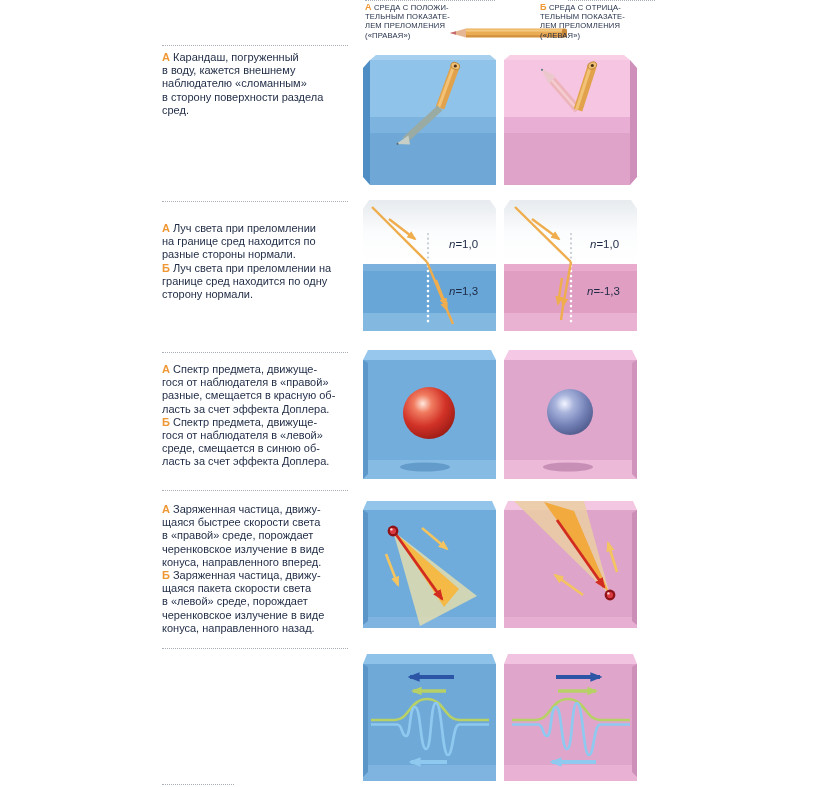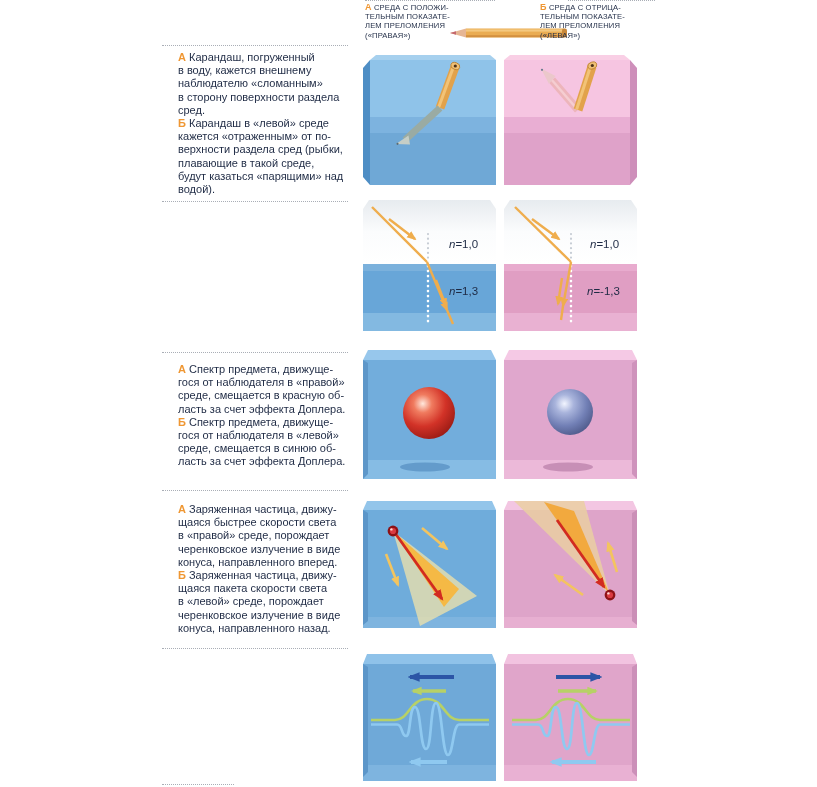--- a/index.html
+++ b/index.html
@@ -1,19 +1,19 @@
 <!DOCTYPE html>
 <html><head>
 <meta charset="utf-8">
 <style>
   html,body{margin:0;padding:0;background:#fff;}
   .canvas{position:relative;width:655px;height:787px;background:#fff;overflow:hidden;
           font-family:"Liberation Sans",sans-serif;}
   .dots{position:absolute;height:0;border-top:1px dotted #A9AEB6;}
-  .tblock{position:absolute;left:178px;width:206px;color:#1E2A44;
+  .tblock{position:absolute;left:162px;width:206px;color:#1E2A44;
           font-size:11px;line-height:13.2px;}
   .tblock p{margin:0;white-space:pre-line;}
   .mk{color:#EF9733;font-weight:bold;}
   .hdr{position:absolute;top:3px;width:125px;color:#1E2A44;font-size:7.6px;
        line-height:9.2px;letter-spacing:.15px;white-space:pre-line;}
   .hdr .mk{font-size:9px;}
   .panel{position:absolute;}
   .nlbl{font-size:11.5px;fill:#1E2A44;font-family:"Liberation Sans",sans-serif;}
 </style>
 </head>
@@ -43,26 +43,20 @@
 ЛЕМ ПРЕЛОМЛЕНИЯ
 («ЛЕВАЯ»)</span></div>
 
   <div class="dots" style="left:162px;top:45px;width:186px"></div>
   <div class="tblock" style="top:51px">
     <p><span class="mk">А</span> <span>Карандаш, погруженный
 в воду, кажется внешнему
 наблюдателю «сломанным»
 в сторону поверхности раздела
 сред.</span></p>
-    <p><span class="mk">Б</span> <span>Карандаш в «левой» среде
-кажется «отраженным» от по-
-верхности раздела сред (рыбки,
-плавающие в такой среде,
-будут казаться «парящими» над
-водой).</span></p>
   </div>
 
   <svg class="panel" style="left:363px;top:54px" width="133" height="137" viewBox="0 0 133 137">
     <polygon points="13,1 127,1 133,6 7,6" fill="#A6D0EE"></polygon>
     <polygon points="0,14 7,6 7,131 0,123" fill="#4E8EC5"></polygon>
     <rect x="7" y="6" width="126" height="57" fill="#8FC3E9"></rect>
     <rect x="7" y="63" width="126" height="16" fill="#7DB3DF"></rect>
     <rect x="7" y="79" width="126" height="52" fill="#6FA8D6"></rect>
     <g>
       <line x1="92" y1="13" x2="77" y2="54" stroke="#E2A24B" stroke-width="9"></line>
@@ -91,20 +85,28 @@
     </g>
     <g>
       <line x1="88" y1="12.5" x2="74" y2="56" stroke="#E2A24B" stroke-width="9"></line>
       <line x1="86.6" y1="12" x2="72.6" y2="55.5" stroke="#F2C377" stroke-width="3"></line>
       <ellipse cx="88.3" cy="11.5" rx="4.6" ry="3.4" fill="#F0C075" stroke="#B97F2E" stroke-width="0.8" transform="rotate(-18 88.3 11.5)"></ellipse>
       <circle cx="88.3" cy="11.5" r="1.6" fill="#4C3118"></circle>
     </g>
   </svg>
 
   <div class="dots" style="left:162px;top:201px;width:186px"></div>
+  <div class="tblock" style="top:222px">
+    <p><span class="mk">А</span> <span>Луч света при преломлении
+на границе сред находится по
+разные стороны нормали.</span></p>
+    <p><span class="mk">Б</span> <span>Луч света при преломлении на
+границе сред находится по одну
+сторону нормали.</span></p>
+  </div>
 
   <svg class="panel" style="left:363px;top:198px" width="133" height="133" viewBox="0 0 133 133">
     <defs>
       <linearGradient id="g-air-a" x1="0" y1="0" x2="0" y2="1">
         <stop offset="0" stop-color="#E7EBEF"></stop>
           <stop offset="0.5" stop-color="#FBFCFD"></stop>
           <stop offset="1" stop-color="#FFFFFF"></stop>
       </linearGradient>
       <marker id="ar-or-a" viewBox="0 0 10 8" refX="8" refY="4" markerWidth="4" markerHeight="3.4" orient="auto">
           <path d="M0,0L10,4L0,8Z" fill="#EFAD4D"></path>
@@ -152,21 +154,21 @@
       <line x1="58" y1="80" x2="54" y2="106" marker-end="url(#ar-or-b)"></line>
     </g>
     <text x="86" y="50" class="nlbl"><tspan font-style="italic">n</tspan><tspan>=1,0</tspan></text>
     <text x="83" y="97" class="nlbl"><tspan font-style="italic">n</tspan><tspan>=-1,3</tspan></text>
   </svg>
 
   <div class="dots" style="left:162px;top:352px;width:186px"></div>
   <div class="tblock" style="top:363px">
     <p><span class="mk">А</span> <span>Спектр предмета, движуще-
 гося от наблюдателя в «правой»
-среде, смещается в красную об-
+разные, смещается в красную об-
 ласть за счет эффекта Доплера.</span></p>
     <p><span class="mk">Б</span> <span>Спектр предмета, движуще-
 гося от наблюдателя в «левой»
 среде, смещается в синюю об-
 ласть за счет эффекта Доплера.</span></p>
   </div>
 
   <svg class="panel" style="left:363px;top:348px" width="133" height="131" viewBox="0 0 133 131">
     <defs>
       <radialGradient id="g-red" cx="0.38" cy="0.32" r="0.8">

